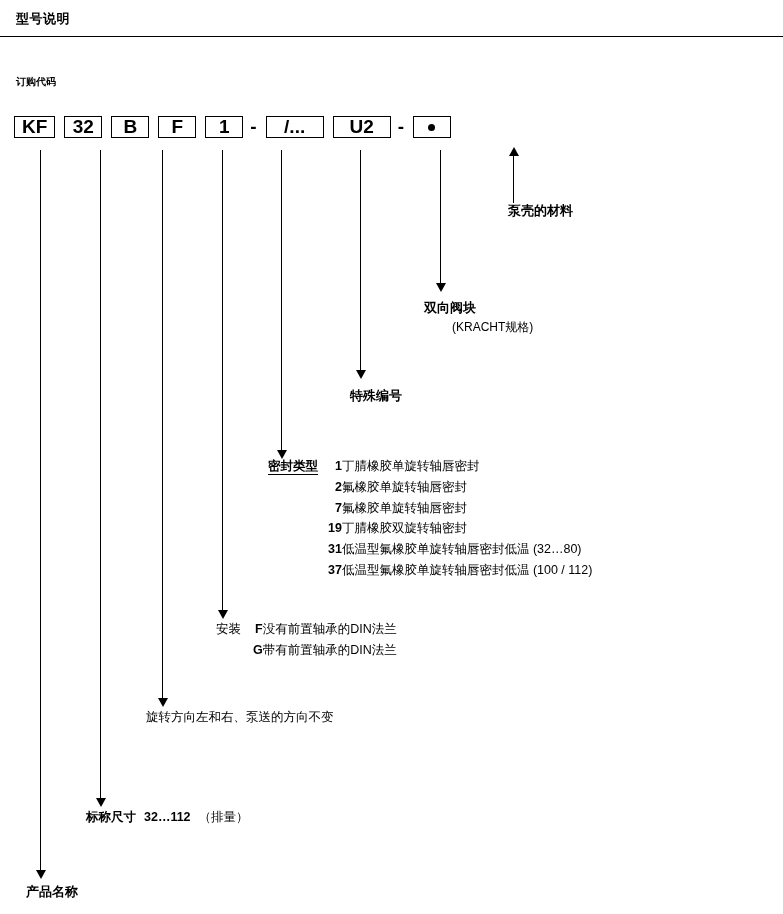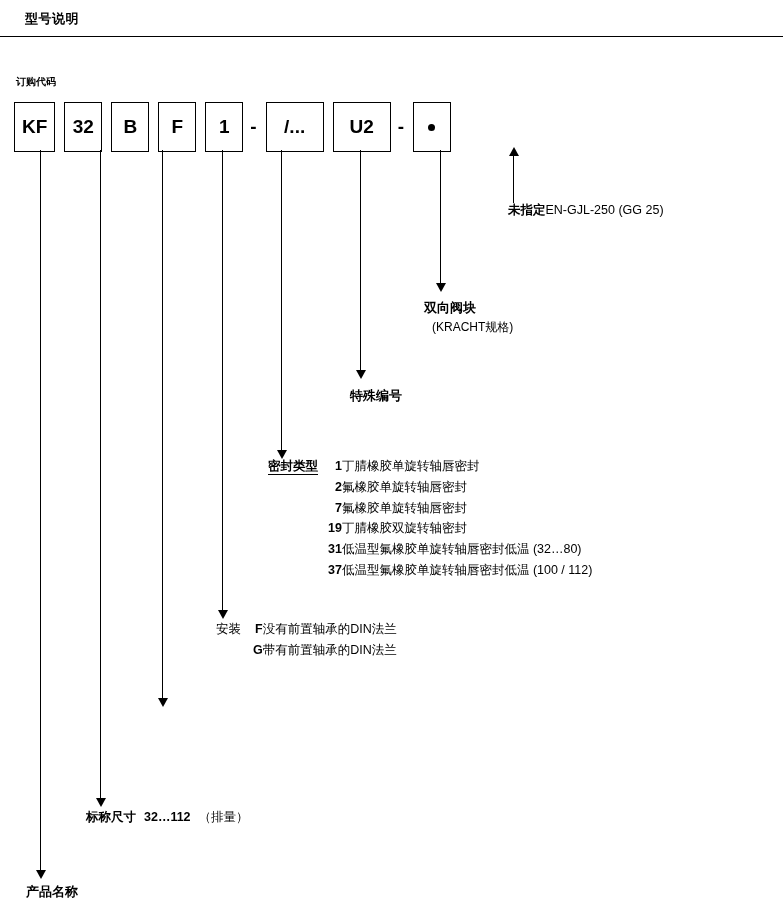--- a/index.html
+++ b/index.html
@@ -17,21 +17,20 @@
   }
 
   
   .page-title {
     position: absolute;
     left: 16px;
     top: 10px;
     font-size: 13px;
     font-weight: bold;
     letter-spacing: 0.5px;
-    margin-left: 9px;
   }
   .title-rule {
     position: absolute;
     left: 0;
     top: 36px;
     width: 783px;
     height: 1px;
     background: #000000;
   }
 
@@ -47,21 +46,21 @@
   .code-row {
     position: absolute;
     left: 14px;
     top: 107px;
     height: 40px;
     display: flex;
     align-items: center;
   }
   .code-box {
     border: 1.6px solid #000;
-    height: 50px;
+    height: 22px;
     min-width: 38px;
     box-sizing: border-box;
     display: flex;
     align-items: center;
     justify-content: center;
     font-size: 19px;
     font-weight: bold;
     padding: 0 7px;
     margin-right: 9px;
     background: #fff;
@@ -184,33 +183,30 @@
 <div class="vline" style="left:162px; top:150px; height:550px;"></div>
 <div class="arrow-down" style="left:158px; top:698px;"></div>
 
 <div class="vline" style="left:100px; top:150px; height:650px;"></div>
 <div class="arrow-down" style="left:96px; top:798px;"></div>
 
 <div class="vline" style="left:40px; top:150px; height:722px;"></div>
 <div class="arrow-down" style="left:36px; top:870px;"></div>
 
 <div class="ann" style="left:508px; top:201px;">
-  <table class="mini">
-    <tbody>
-        <tr>
-      <td class="key">未指定</td>
-      <td class="val">EN-GJL-250 (GG 25)</td>
-    </tr>
+  <div class="head">泵壳的材料</div>
+  <table class="mini">
+    <tbody>
   </tbody>
     </table>
 </div>
 
 <div class="ann" style="left:424px; top:298px;">
   <div class="head">双向阀块</div>
-  <div style="margin-left:8px; font-size:12px;">(KRACHT规格)</div>
+  <div style="margin-left:28px; font-size:12px;">(KRACHT规格)</div>
 </div>
 
 <div class="ann" style="left:350px; top:386px;">
   <div class="head">特殊编号</div>
 </div>
 
 <div class="ann" style="left:268px; top:457px;">
   <table class="mini">
     <tbody>
         <tr>
@@ -262,20 +258,26 @@
       <td class="key">G</td>
       <td class="val">带有前置轴承的DIN法兰</td>
     </tr>
   </tbody>
     </table>
 </div>
 
 <div class="ann" style="left:146px; top:708px;">
   <table class="mini">
     <tbody>
+    <tr>
+      <td></td>
+          <td></td>
+          <td></td>
+      <td class="val">旋转方向左和右、泵送的方向不变</td>
+    </tr>
   </tbody>
     </table>
 </div>
 
 <div class="ann" style="left:86px; top:808px;">
   <table class="mini">
     <tbody>
         <tr>
       <td class="key-left" style="padding-right:8px;">标称尺寸</td>
       <td class="key-left" style="padding-right:8px;">32…112</td>

